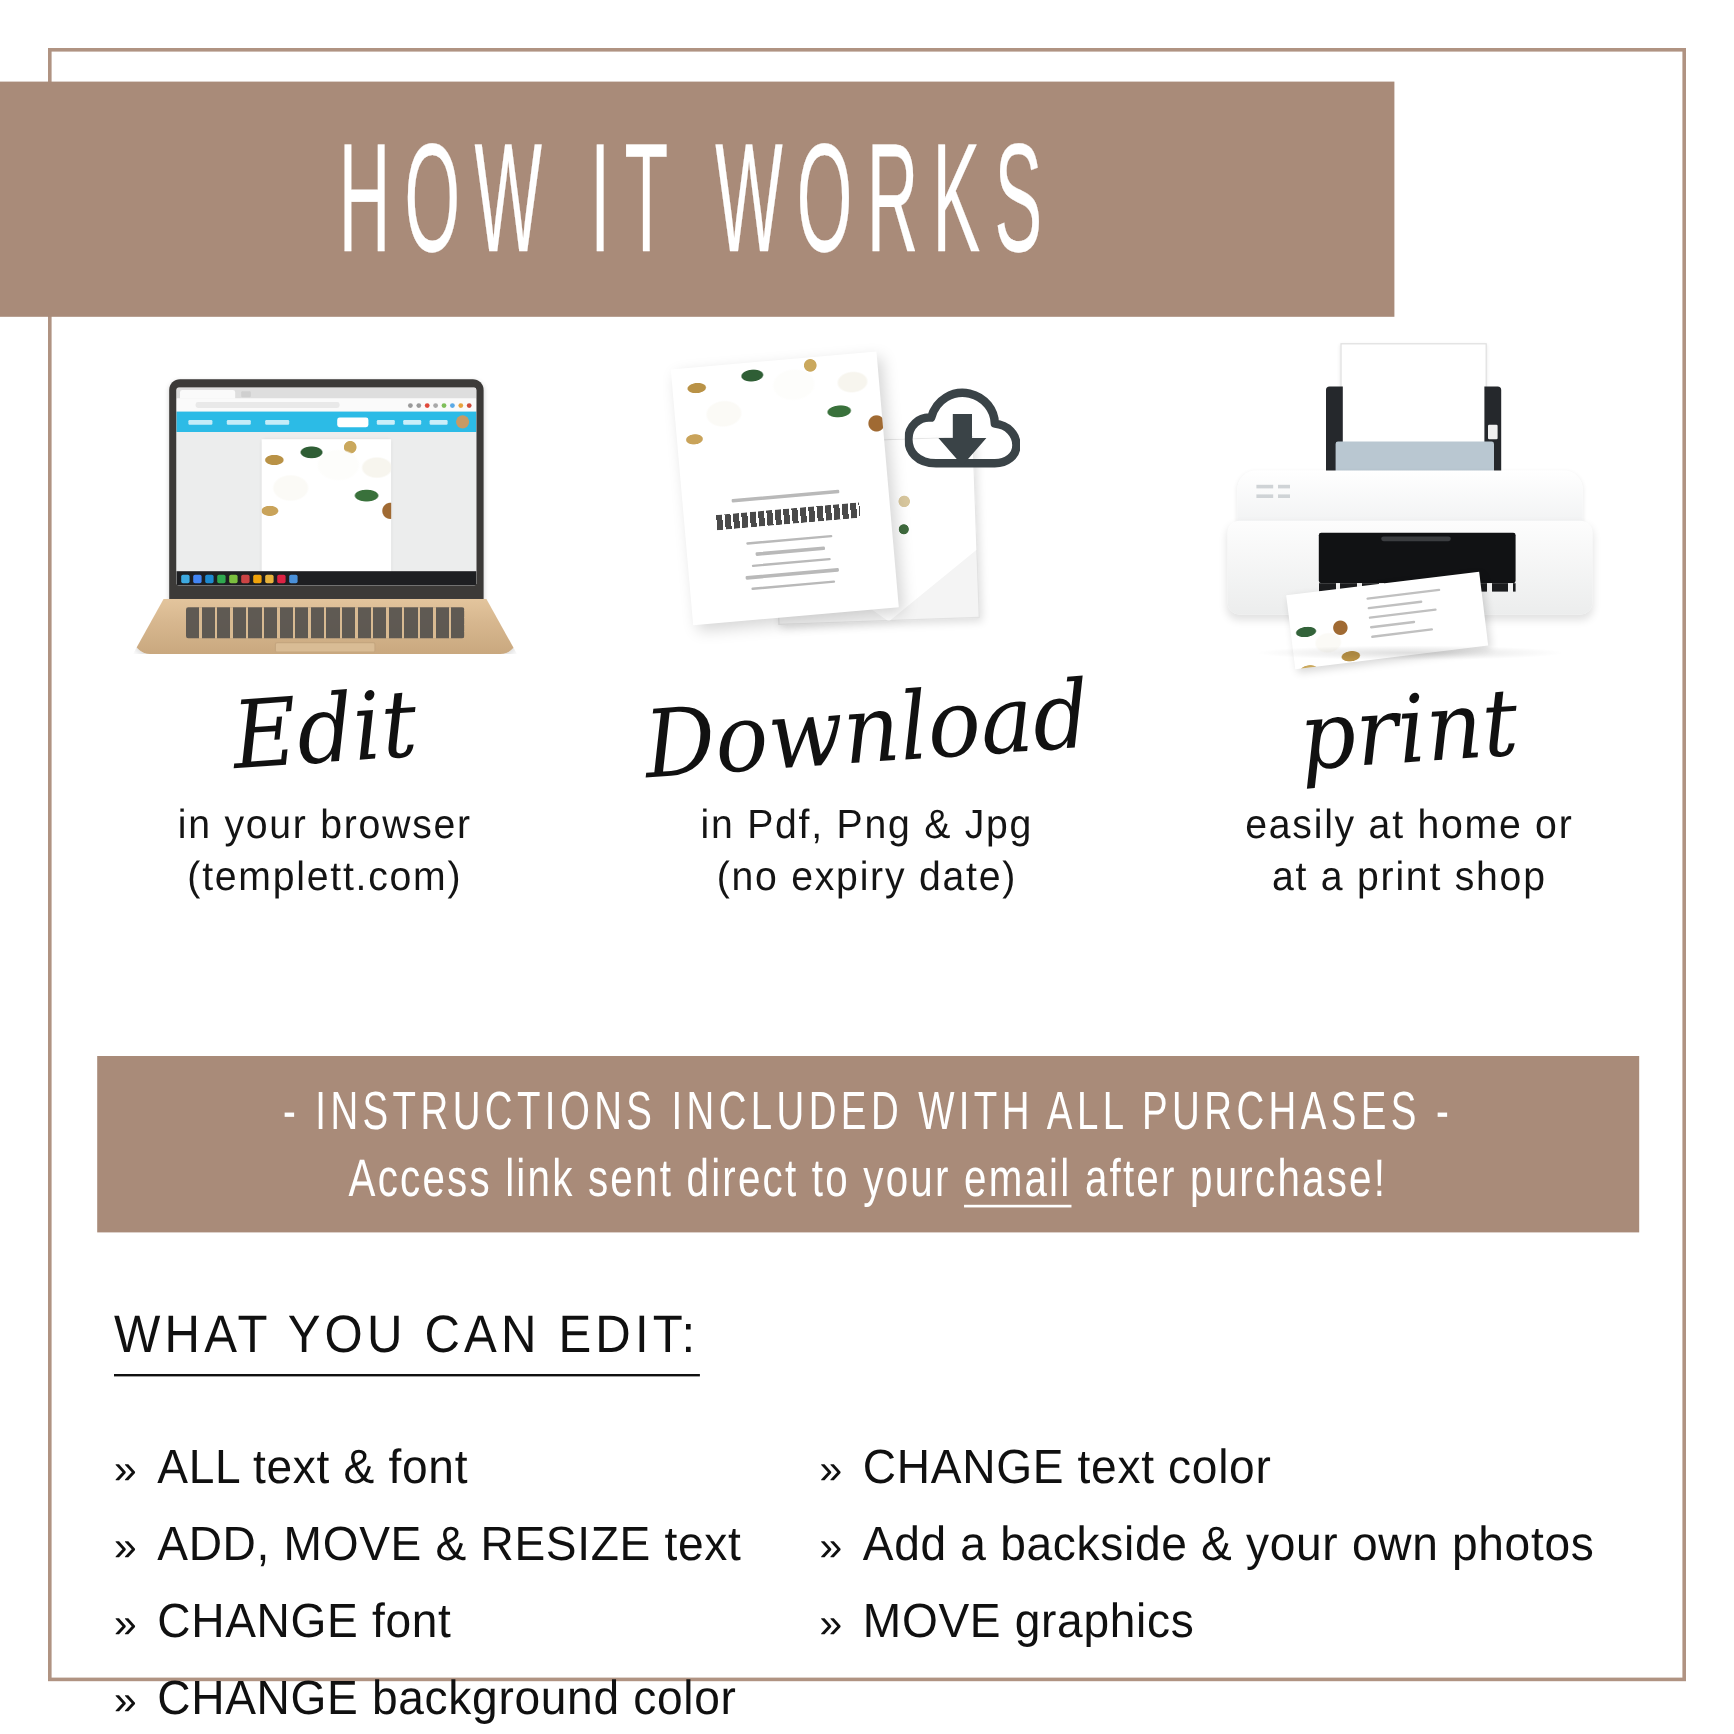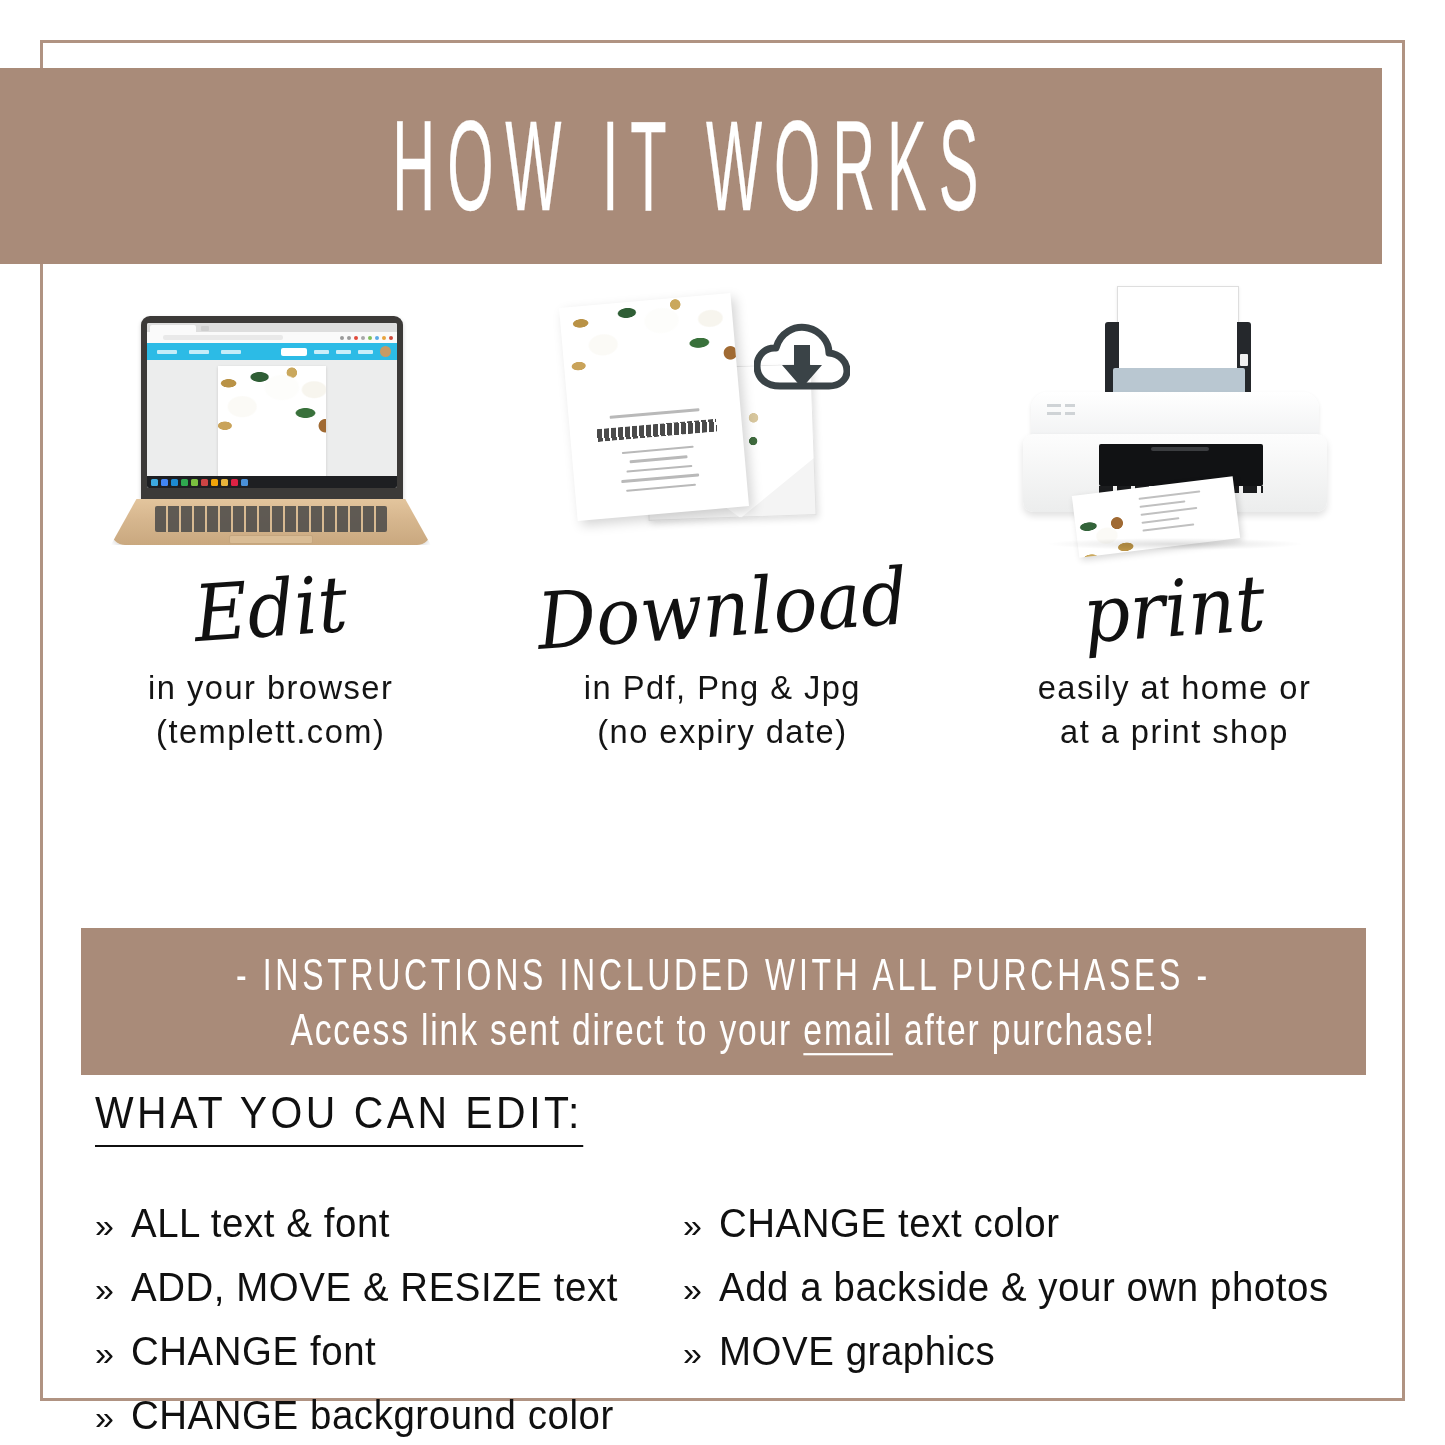--- a/index.html
+++ b/index.html
@@ -30,21 +30,21 @@
     border: 3px solid #b09382;
     pointer-events: none;
     z-index: 1;
   }
 
   
   .header-banner {
     position: absolute;
     left: 0;
     top: 68px;
-    width: 1382px;
+    width: 1162px;
     height: 196px;
     background: #a98b79;
     z-index: 2;
     display: flex;
     align-items: center;
     justify-content: center;
   }
   .header-title {
     color: #ffffff;
     font-family: "Liberation Sans", sans-serif;
@@ -294,21 +294,21 @@
   .pr-out-lines .l { height:2px; background:#c0c0c0; border-radius:1px; margin-bottom:6px; }
   .pr-shadow {
     position:absolute; left:40px; top:252px; width:252px; height:12px;
     background:radial-gradient(ellipse at center, rgba(0,0,0,.13) 0%, rgba(0,0,0,0) 72%);
   }
 
   
   .instr-banner {
     position:absolute; left:81px; top:880px; width:1285px; height:147px;
     background:#a98b79; z-index:3;
-    display:flex; flex-direction:column; align-items:center; justify-content:center;margin-top:48px;
+    display:flex; flex-direction:column; align-items:center; justify-content:center;
   }
   .instr-line1 {
     color:#ffffff; font-size:40px; font-weight:300;
     letter-spacing:0.115em; white-space:nowrap;
     transform: scaleX(0.80) scaleY(1.12);
     line-height: 1;
     margin-bottom: 16px;
   }
   .instr-line2 {
     color:#ffffff; font-size:40px; font-weight:300;

